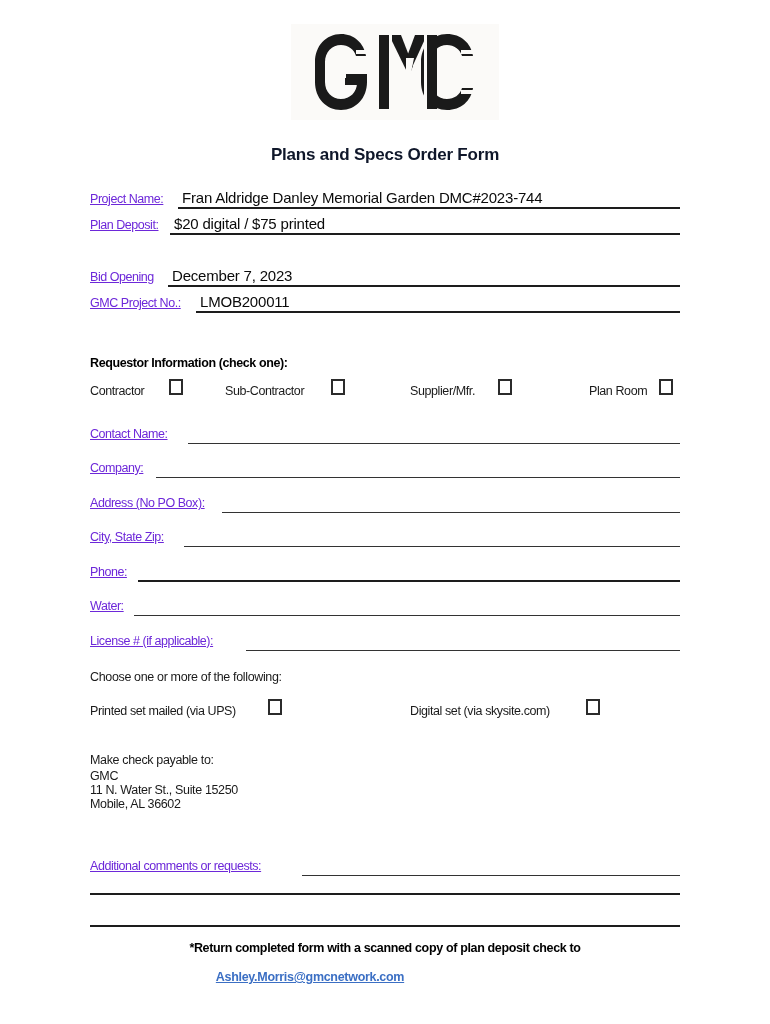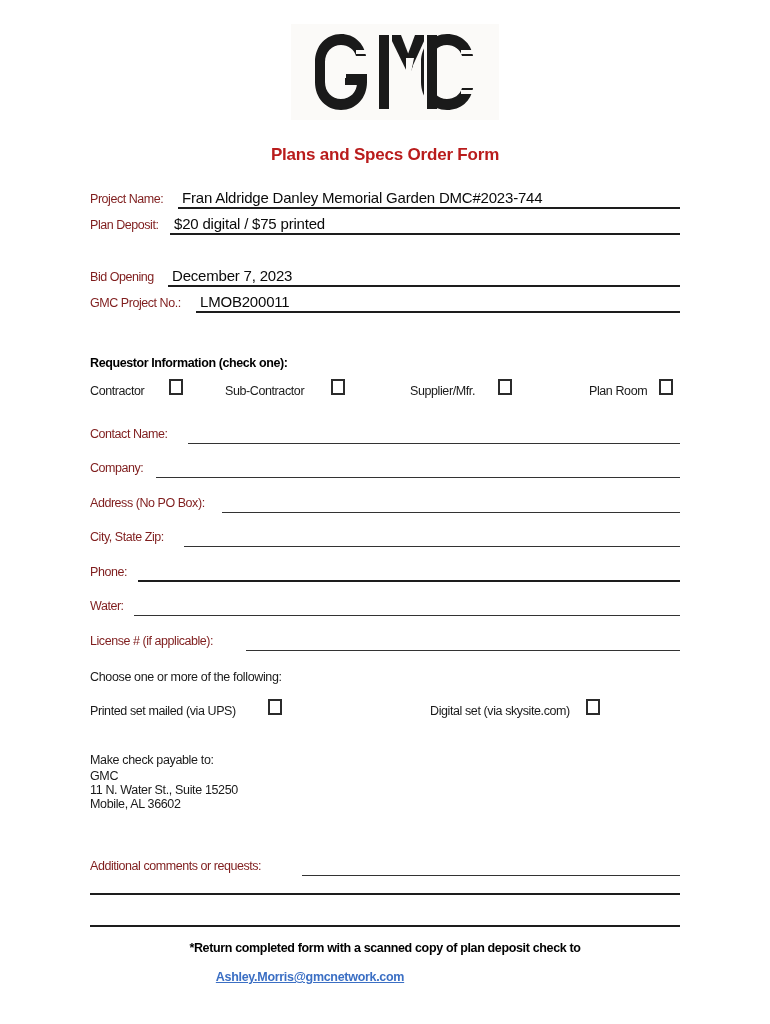--- a/index.html
+++ b/index.html
@@ -39,38 +39,39 @@
   
   .form-title {
     position: absolute;
     left: 0;
     top: 145px;
     width: 770px;
     text-align: center;
     font-size: 17px;
     font-weight: bold;
     letter-spacing: -0.2px;
-    color: #b91c1c;
+    color: #0f172a;
   }
 
   
   .field {
     position: absolute;
     left: 90px;
     width: 590px;
     height: 26px;
   }
   .field .lbl {
     position: absolute;
     left: 0;
     bottom: 3px;
     font-size: 12.5px;
     letter-spacing: -0.45px;
     white-space: nowrap;
-    color: #7f1d1d;
+    color: #6d28d9;
+    text-decoration: underline;
   }
   .field .val {
     position: absolute;
     bottom: 3px;
     font-size: 15px;
     letter-spacing: -0.2px;
     white-space: nowrap;
     color: #0a0a0a;
   }
 
@@ -277,21 +278,21 @@
     <span class="lbl">License # (if applicable):</span>
     <span class="val" style="left:160px;"></span>
     <span class="rule-seg thin" style="left:156px;"></span>
   </div>
 
   <div class="plain-line" style="top:670px;">Choose one or more of the following:</div>
 
   <div class="cbx-label" style="left:90px; top:704px;">Printed set mailed (via UPS)</div>
   <div class="checkbox" style="left:268px; top:699px;"></div>
 
-  <div class="cbx-label" style="left:410px; top:704px;margin-left:20px;">Digital set (via skysite.com)</div>
+  <div class="cbx-label" style="left:410px; top:704px;">Digital set (via skysite.com)</div>
   <div class="checkbox" style="left:586px; top:699px;"></div>
 
   <div class="plain-line" style="top:753px;">Make check payable to:</div>
   <div class="addr" style="top:769px;">GMC
 11 N. Water St., Suite 15250
 Mobile, AL 36602</div>
 
   <div class="field" style="top:850px;">
     <span class="lbl">Additional comments or requests:</span>
     <span class="val" style="left:216px;"></span>

